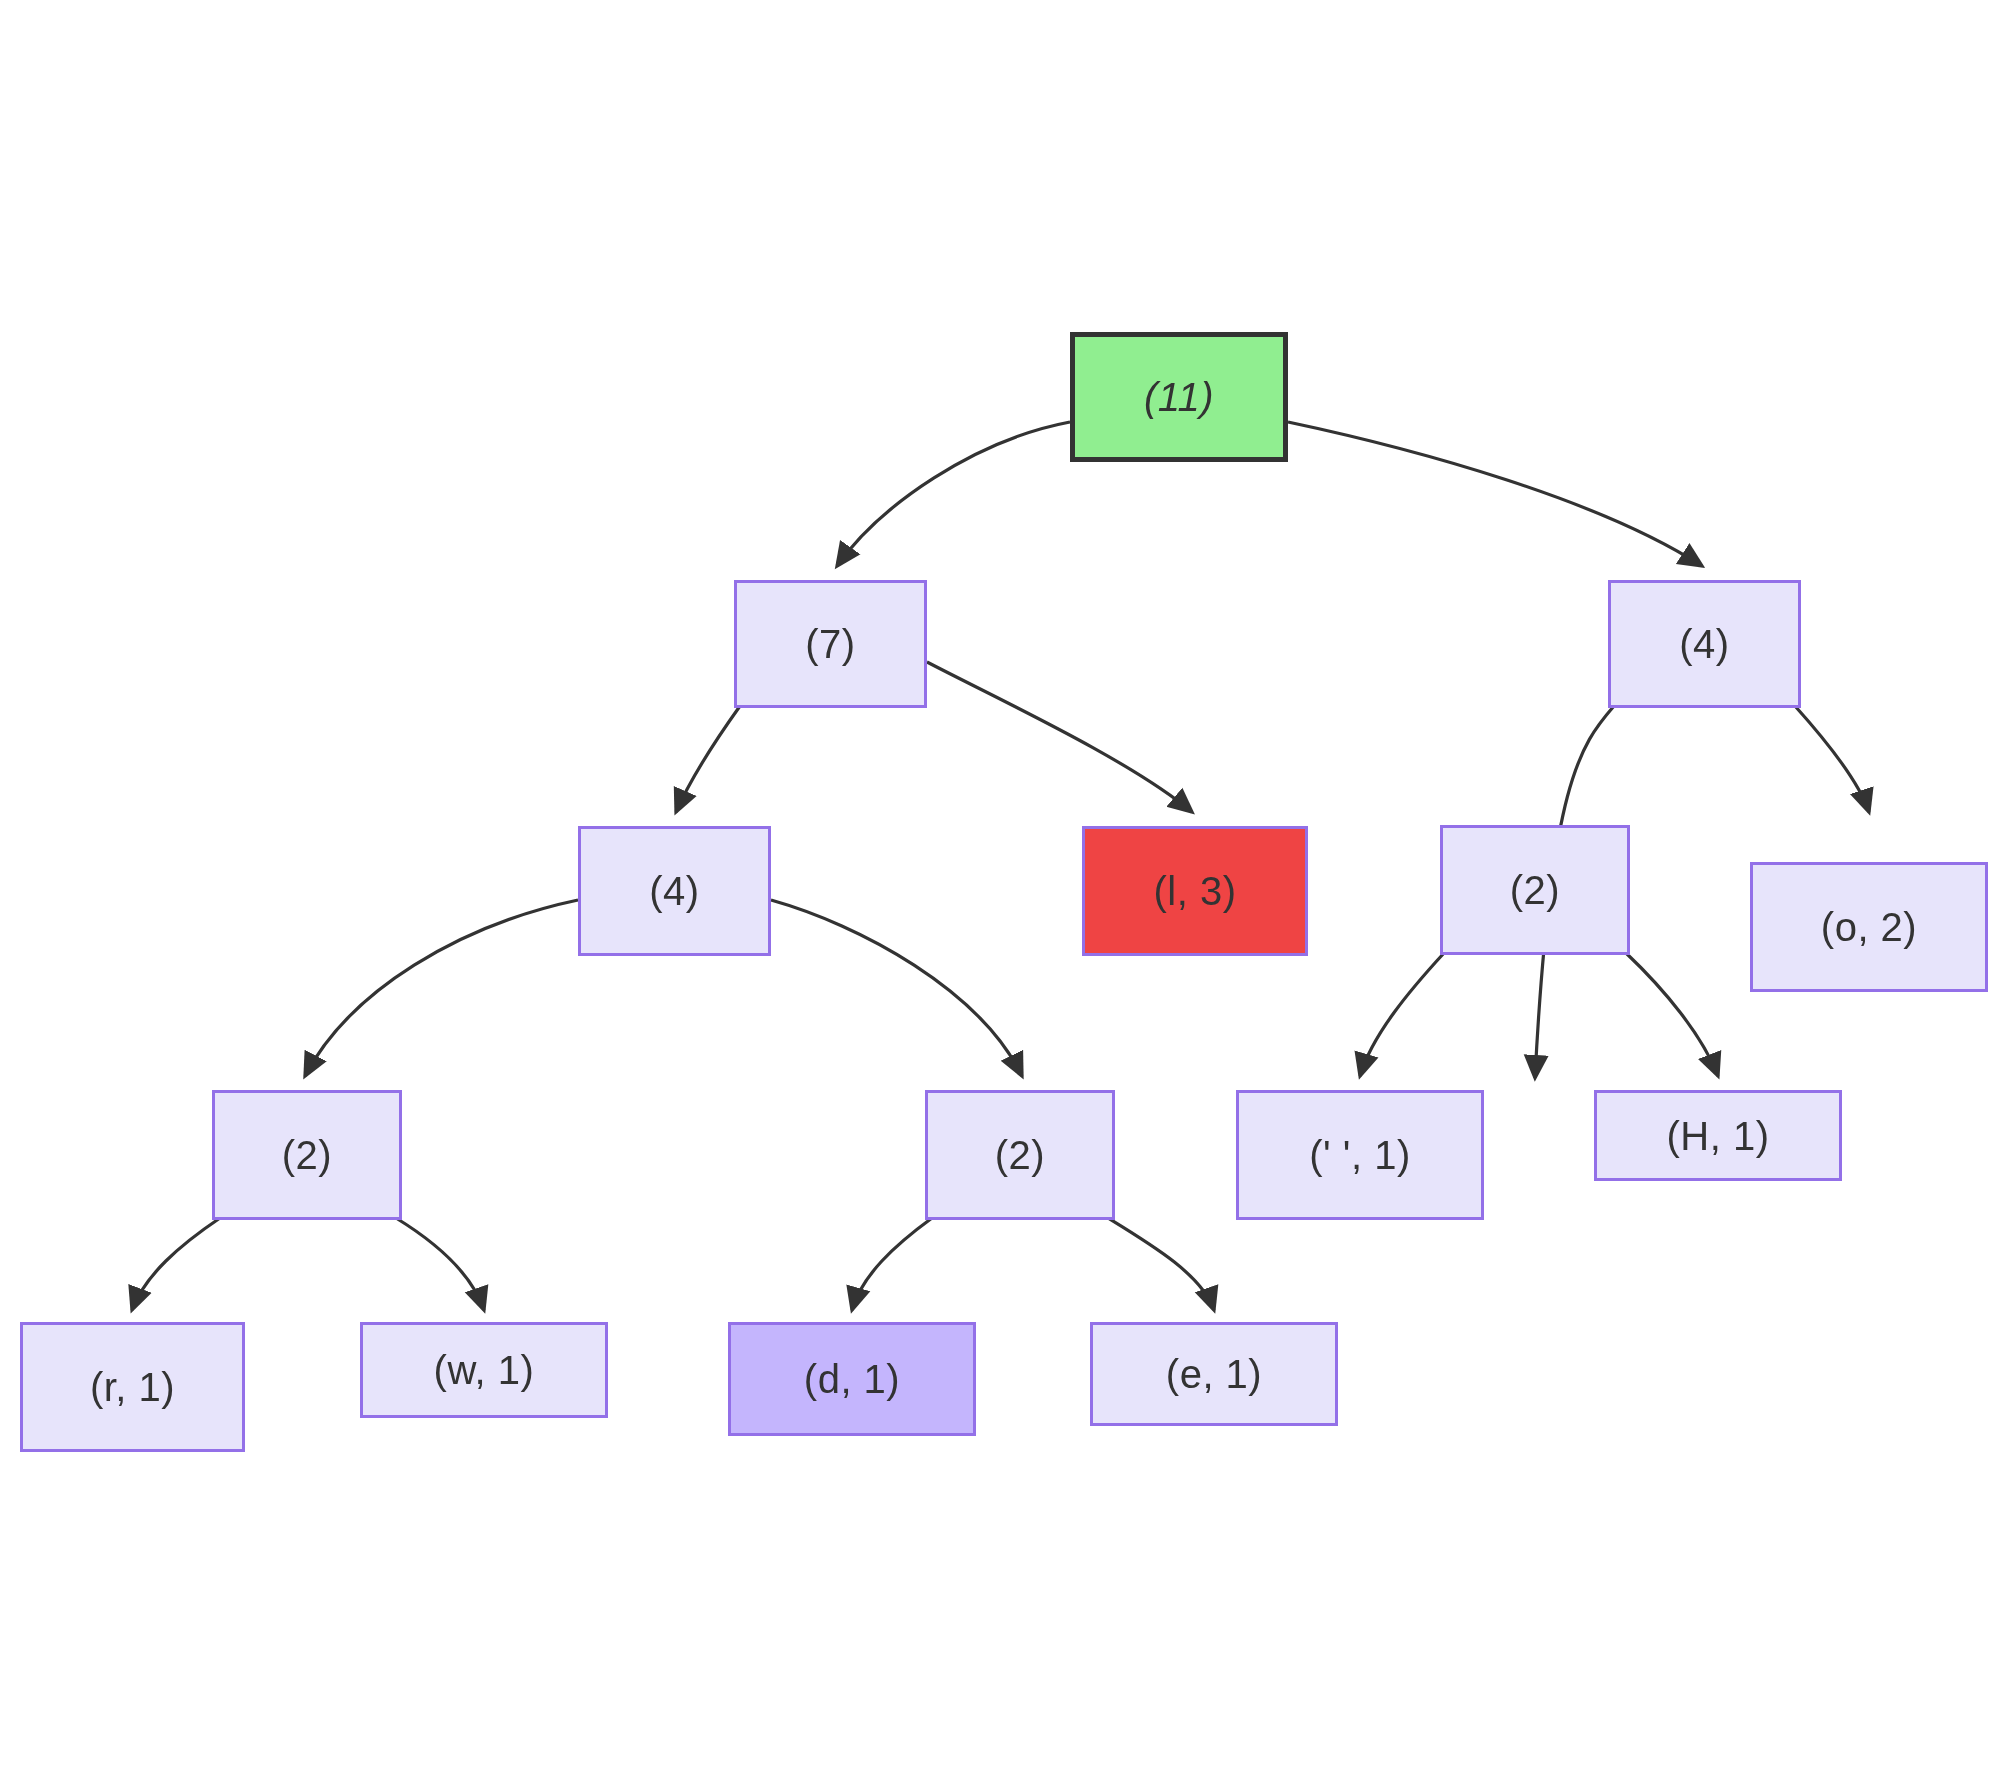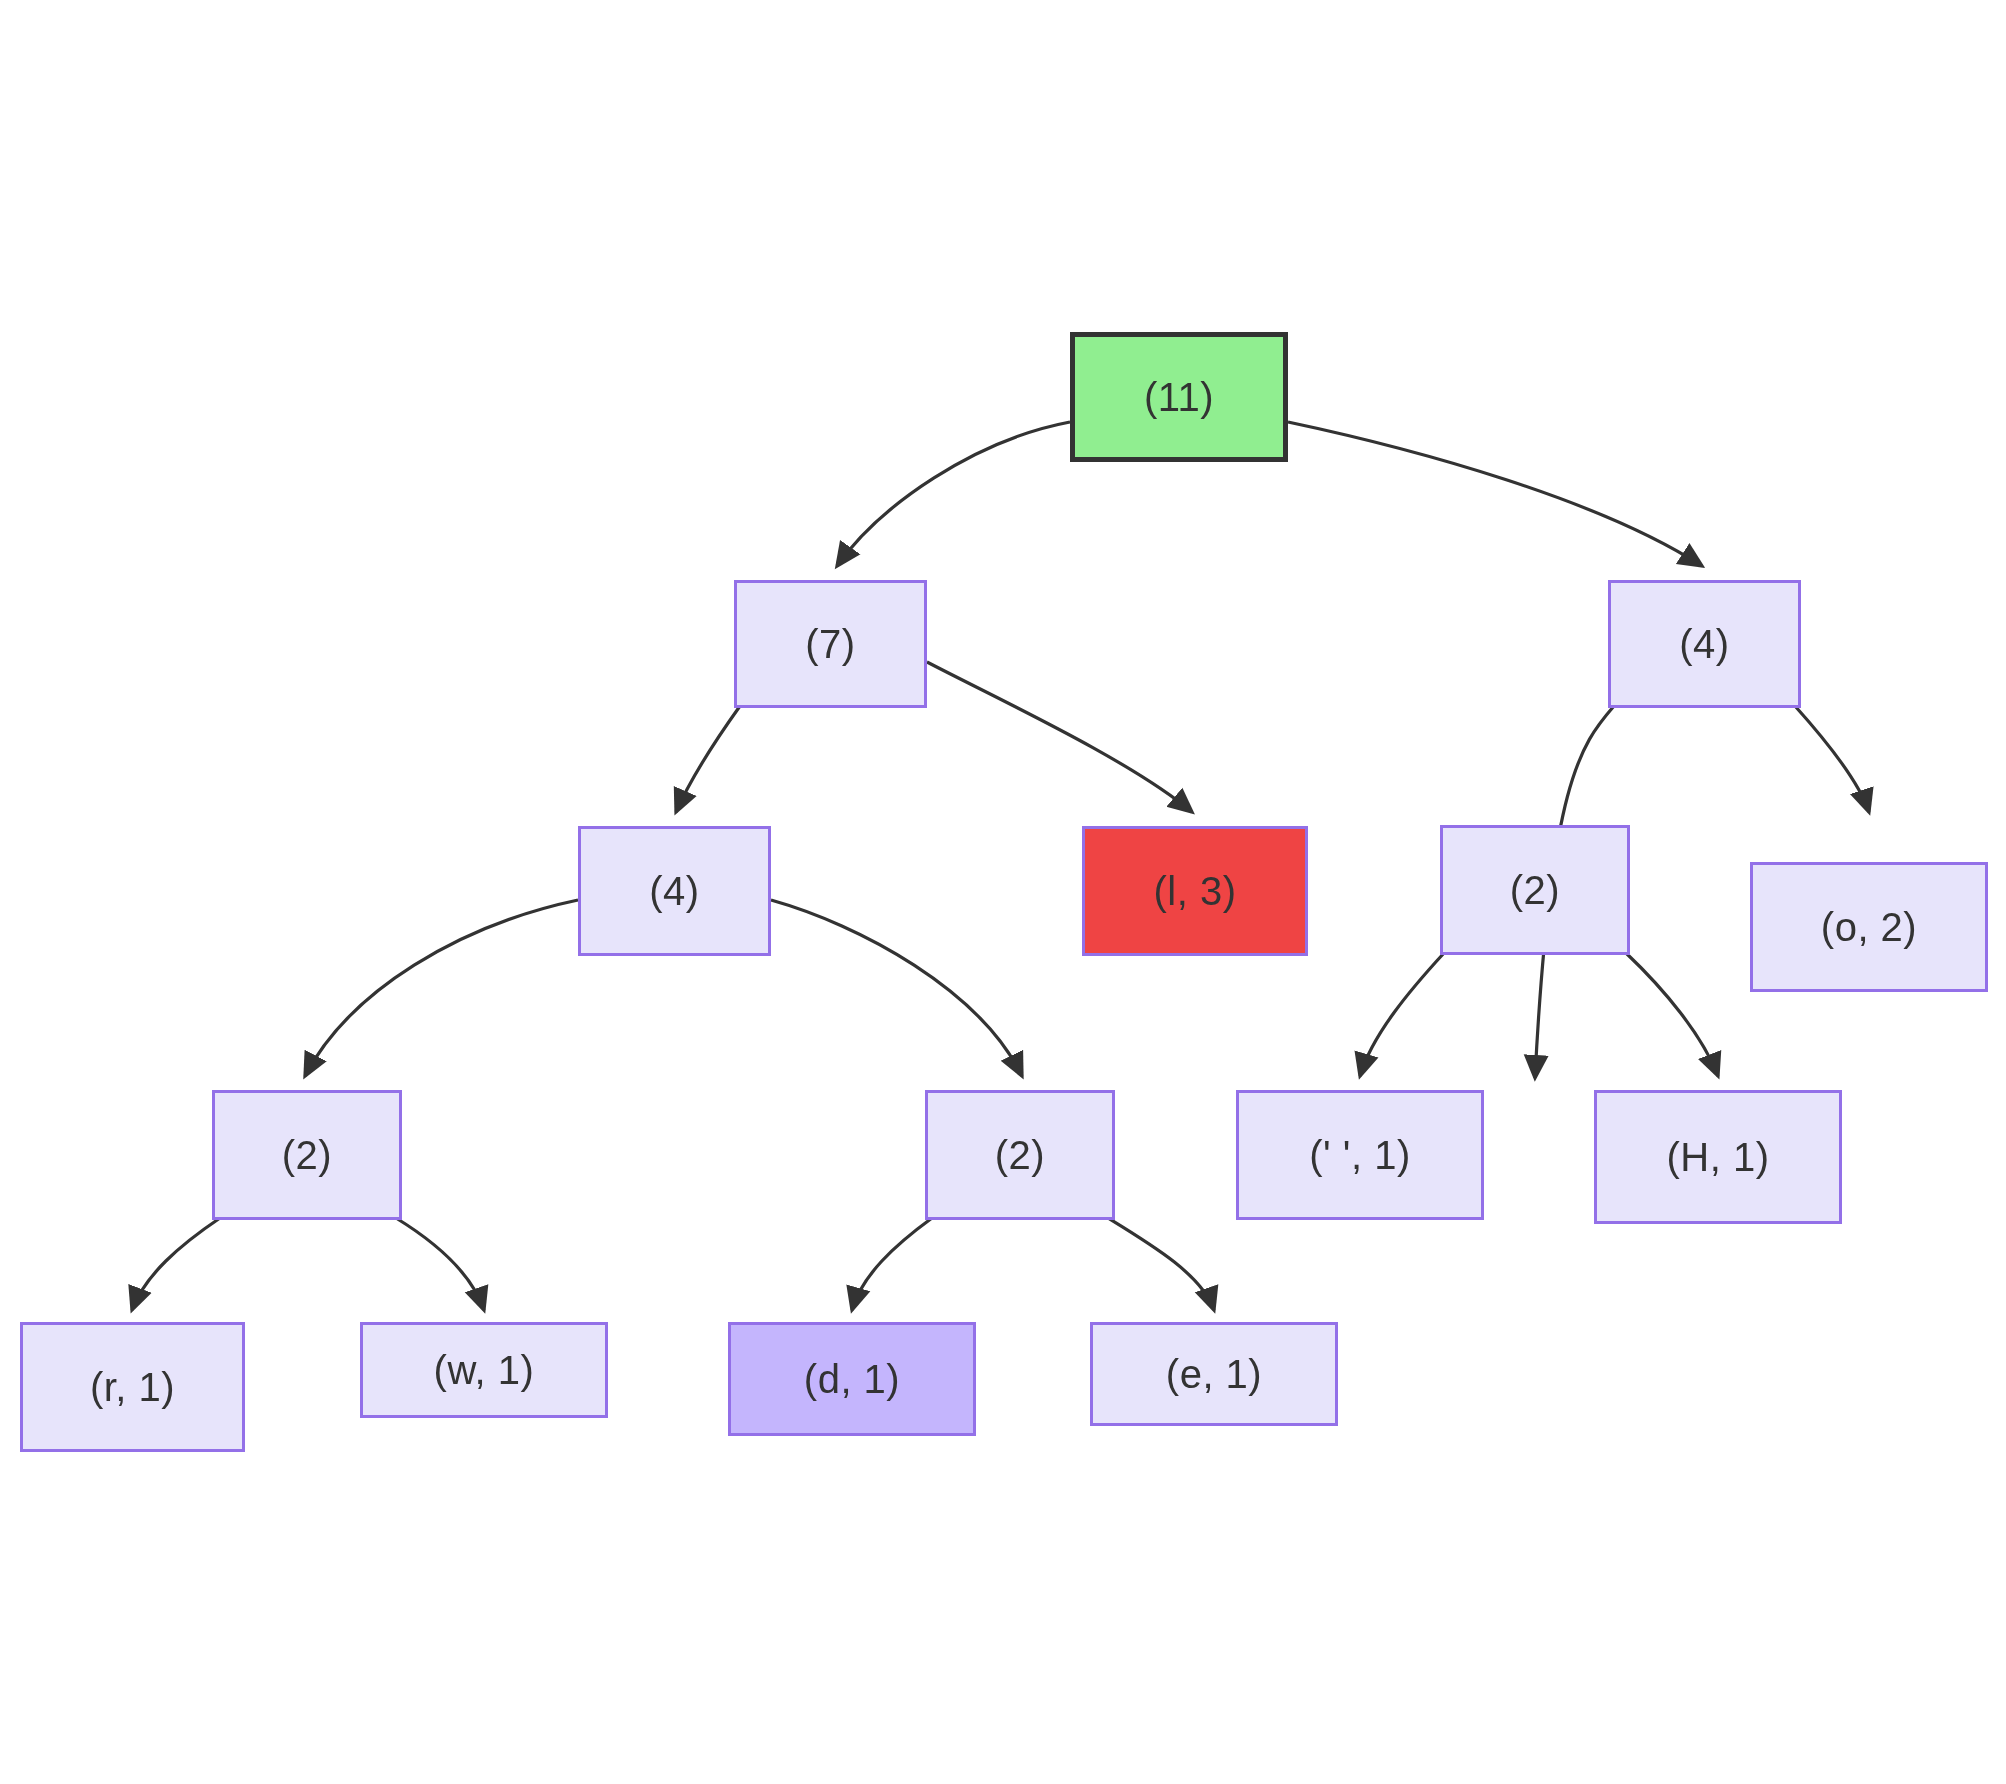--- a/index.html
+++ b/index.html
@@ -35,20 +35,21 @@
     border: 3px solid #9370E8;
     color: #333333;
     font-size: 40px;
     font-family: "Liberation Sans", sans-serif;
     letter-spacing: 0.5px;
     white-space: pre;
   }
   .node.root-node {
     background: #90EE90;
     border: 5px solid #0f172a;
+    font-style: italic;
   }
   .node-label {
     display: block;
     white-space: pre;
     line-height: 1;
   }
 </style>
 </head>
 <body>
 
@@ -80,19 +81,19 @@
       <div class="node root-node" style="left: 1070px; top: 332px; width: 218px; height: 130px; background: rgb(144, 238, 144); border-color: rgb(51, 51, 51); color: rgb(51, 51, 51);"><span class="node-label">(11)</span></div>
       <div class="node" style="left: 734px; top: 580px; width: 193px; height: 128px; background: rgb(231, 228, 251); border-color: rgb(147, 112, 232); color: rgb(51, 51, 51);"><span class="node-label">(7)</span></div>
       <div class="node" style="left: 1608px; top: 580px; width: 193px; height: 128px; background: rgb(231, 228, 251); border-color: rgb(147, 112, 232); color: rgb(51, 51, 51);"><span class="node-label">(4)</span></div>
       <div class="node" style="left: 578px; top: 826px; width: 193px; height: 130px; background: rgb(231, 228, 251); border-color: rgb(147, 112, 232); color: rgb(51, 51, 51);"><span class="node-label">(4)</span></div>
       <div class="node" style="left: 1082px; top: 826px; width: 226px; height: 130px; background: #ef4444; border-color: rgb(147, 112, 232); color: rgb(51, 51, 51);"><span class="node-label">(l, 3)</span></div>
       <div class="node" style="left: 1440px; top: 825px; width: 190px; height: 130px; background: rgb(231, 228, 251); border-color: rgb(147, 112, 232); color: rgb(51, 51, 51);"><span class="node-label">(2)</span></div>
       <div class="node" style="left: 1750px; top: 826px; width: 238px; height: 130px; background: rgb(231, 228, 251); border-color: rgb(147, 112, 232); color: rgb(51, 51, 51); margin-top: 36px;"><span class="node-label">(o, 2)</span></div>
       <div class="node" style="left: 212px; top: 1090px; width: 190px; height: 130px; background: rgb(231, 228, 251); border-color: rgb(147, 112, 232); color: rgb(51, 51, 51);"><span class="node-label">(2)</span></div>
       <div class="node" style="left: 925px; top: 1090px; width: 190px; height: 130px; background: rgb(231, 228, 251); border-color: rgb(147, 112, 232); color: rgb(51, 51, 51);"><span class="node-label">(2)</span></div>
       <div class="node" style="left: 1236px; top: 1090px; width: 248px; height: 130px; background: rgb(231, 228, 251); border-color: rgb(147, 112, 232); color: rgb(51, 51, 51);"><span class="node-label">(' ', 1)</span></div>
-      <div class="node" style="left: 1594px; top: 1090px; width: 248px; height: 134px; background: rgb(231, 228, 251); border-color: rgb(147, 112, 232); color: rgb(51, 51, 51);"><span class="node-label">(H, 1)</span></div>
+      <div class="node" style="left: 1594px; top: 1090px; width: 248px; height: 91px; background: rgb(231, 228, 251); border-color: rgb(147, 112, 232); color: rgb(51, 51, 51);"><span class="node-label">(H, 1)</span></div>
       <div class="node" style="left: 20px; top: 1322px; width: 225px; height: 130px; background: rgb(231, 228, 251); border-color: rgb(147, 112, 232); color: rgb(51, 51, 51);"><span class="node-label">(r, 1)</span></div>
       <div class="node" style="left: 360px; top: 1322px; width: 248px; height: 96px; background: rgb(231, 228, 251); border-color: rgb(147, 112, 232); color: rgb(51, 51, 51);"><span class="node-label">(w, 1)</span></div>
       <div class="node" style="left: 728px; top: 1322px; width: 248px; height: 114px; background: #c4b5fd; border-color: rgb(147, 112, 232); color: rgb(51, 51, 51);"><span class="node-label">(d, 1)</span></div>
       <div class="node" style="left: 1090px; top: 1322px; width: 248px; height: 104px; background: rgb(231, 228, 251); border-color: rgb(147, 112, 232); color: rgb(51, 51, 51);"><span class="node-label">(e, 1)</span></div>
     </div>
 </div>
 
 </body></html>

